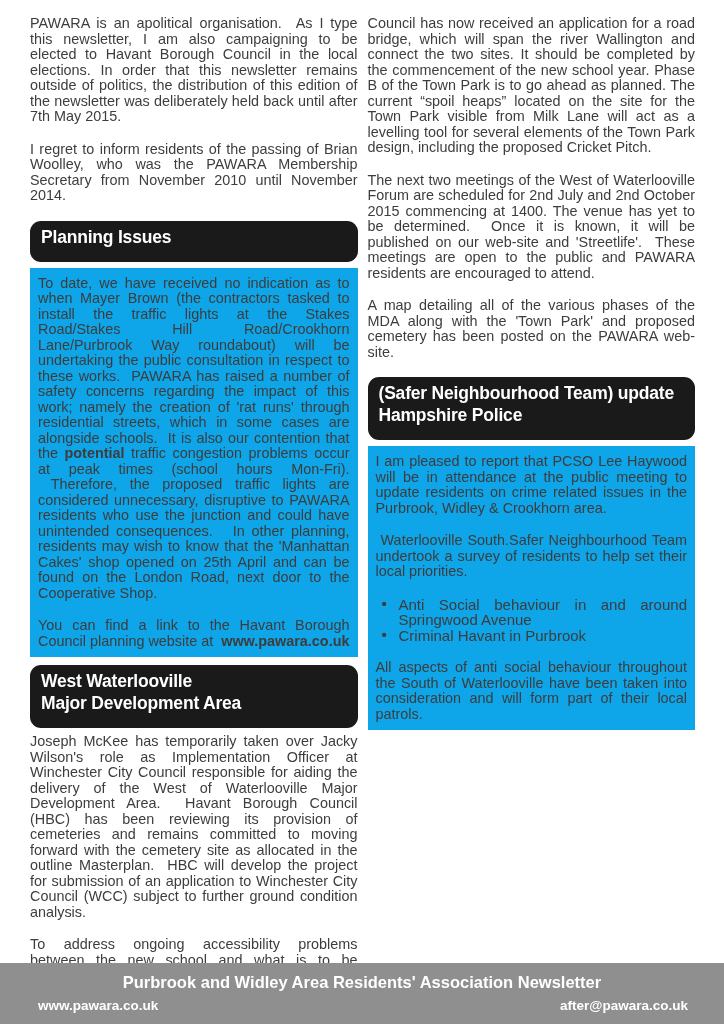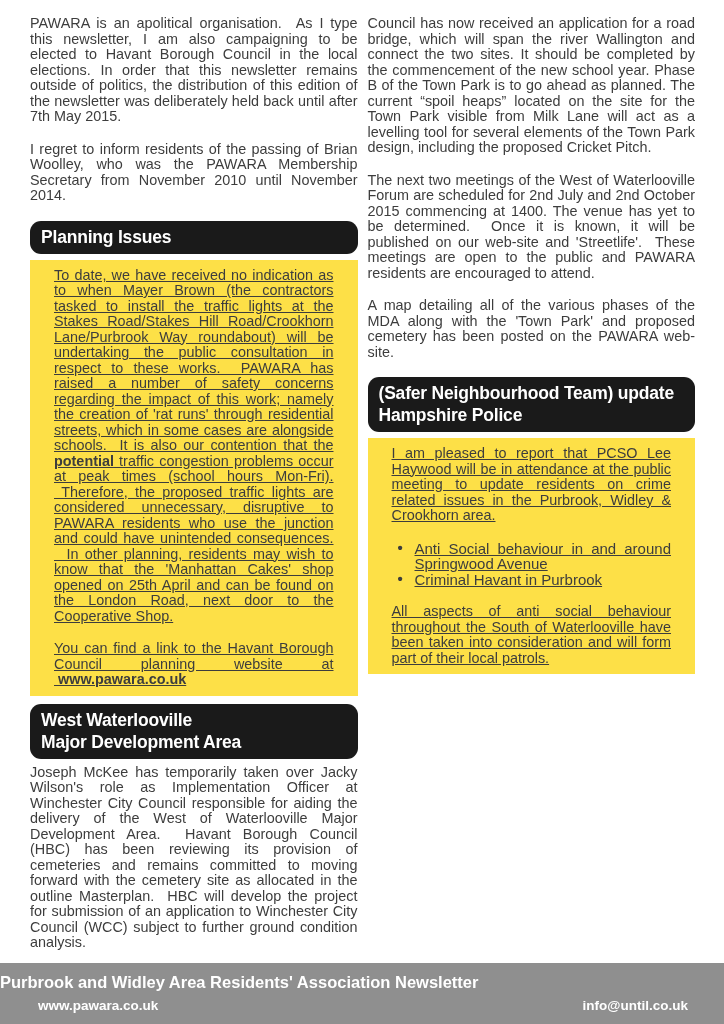--- a/index.html
+++ b/index.html
@@ -24,29 +24,28 @@
     text-align: justify;
     margin: 0 0 17px 0;
   }
   .header-bar {
     background: #1a1a1a;
     color: #ffffff;
     font-weight: bold;
     font-size: 17.5px;
     line-height: 22px;
     letter-spacing: -0.2px;
-    padding: 5px 11px 6px 11px;
+    padding: 5px 11px 14px 11px;
     border-radius: 11px;
     margin: 0 0 6px 0;
   }
   .gray-box {
-    background: #fde047;
-    padding: 8px 24px;
+    background: #0ea5e9;
+    padding: 8px 8px;
     margin: 0 0 8px 0;
-    text-decoration: underline;
   }
   .gray-box p.body:last-child { margin-bottom: 0; }
   ul.bullets {
     list-style: none;
     margin: 0 0 17px 0;
     padding: 0 0 0 6px;
   }
   ul.bullets li {
     position: relative;
     font-size: 15px;
@@ -63,20 +62,21 @@
   }
   b.inline-bold { font-weight: bold; }
   .footer {
     position: absolute;
     left: 0; right: 0; bottom: 0;
     height: 61px;
     background: #8f8f8f;
     color: #ffffff;
   }
   .footer-title {
+    text-align: center;
     font-weight: bold;
     font-size: 16.5px;
     line-height: 20px;
     padding-top: 9px;
   }
   .footer-row {
     display: flex;
     justify-content: space-between;
     align-items: baseline;
     padding: 6px 36px 0 38px;
@@ -117,29 +117,30 @@
       <p class="body">The next two meetings of the West of Waterlooville Forum are scheduled for 2nd July and 2nd October 2015 commencing at 1400. The venue has yet to be determined. &nbsp;Once it is known, it will be published on our web-site and 'Streetlife'. &nbsp;These meetings are open to the public and PAWARA residents are encouraged to attend.</p>
       <p class="body">A map detailing all of the various phases of the MDA along with the 'Town Park' and proposed cemetery has been posted on the PAWARA web-site.</p>
 
       <div class="header-bar">
         <div>(Safer Neighbourhood Team) update</div>
         <div>Hampshire Police</div>
       </div>
 
       <div class="gray-box">
         <p class="body">I am pleased to report that PCSO Lee Haywood will be in attendance at the public meeting to update residents on crime related issues in the Purbrook, Widley &amp; Crookhorn area.</p>
+        <p class="body">&nbsp;Waterlooville South.Safer Neighbourhood Team undertook a survey of residents to help set their local priorities.</p>
         <ul class="bullets">
           <li>Anti Social behaviour in and around Springwood Avenue</li>
           <li>Criminal Havant in Purbrook</li>
         </ul>
         <p class="body">All aspects of anti social behaviour throughout the South of Waterlooville have been taken into consideration and will form part of their local patrols.</p>
       </div>
     </div>
   </div>
 
   <div class="footer">
     <div class="footer-title">Purbrook and Widley Area Residents' Association Newsletter</div>
     <div class="footer-row">
       <span>www.pawara.co.uk</span>
-      <span>info@until.co.uk</span>
+      <span>after@pawara.co.uk</span>
     </div>
   </div>
 </div>
 
 </body></html>

